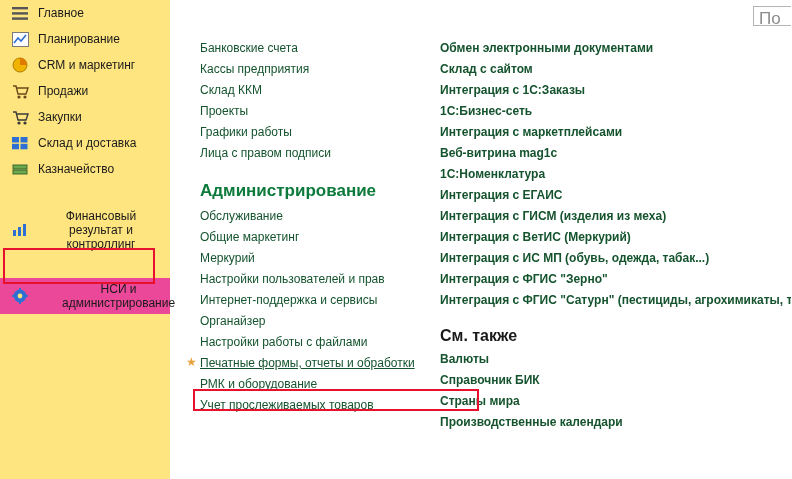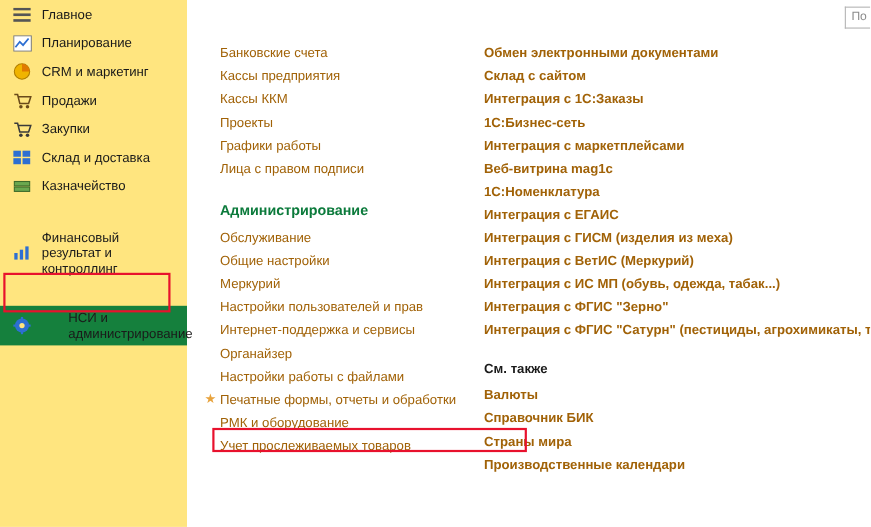--- a/index.html
+++ b/index.html
@@ -23,20 +23,21 @@
   }
 
   
   .sidebar {
     position: absolute;
     left: 0;
     top: 0;
     width: 170px;
     height: 479px;
     background: #ffe57f;
+    text-align: center;
   }
   .sidebar-item {
     display: flex;
     align-items: center;
     min-height: 26px;
     padding: 3px 6px 3px 10px;
     box-sizing: border-box;
     cursor: default;
   }
   .sidebar-item .icon {
@@ -51,21 +52,21 @@
   .sidebar-item .label {
     font-size: 12px;
     color: #1a1a1a;
     line-height: 14px;
   }
   .sidebar-item.two-line {
     min-height: 36px;
     margin-top: 24px;
   }
   .sidebar-item.selected {
-    background: #15803d;
+    background: #ec4899;
     gap: 24px;
   }
   .sel-box {
     position: absolute;
     left: 3px;
     top: 248px;
     width: 152px;
     height: 36px;
     border: 2px solid #e8112d;
     box-sizing: border-box;
@@ -83,76 +84,77 @@
     position: absolute;
     left: 440px;
     top: 38px;
     width: 350px;
     font-weight: bold;
   }
   .link {
     display: block;
     font-size: 12px;
     line-height: 21px;
-    color: #a16207;
+    color: #14532d;
     white-space: nowrap;
     cursor: pointer;
   }
   .section-title {
-    font-size: 13px;
+    font-size: 17px;
     font-weight: bold;
     color: #0b7a3b;
     line-height: 21px;
     margin-top: 16px;
     margin-bottom: 5px;
   }
   .plain-title {
-    font-size: 12px;
+    font-size: 16px;
     color: #1a1a1a;
     line-height: 21px;
     margin-top: 14px;
     margin-bottom: 3px;
   }
   .fav-row {
     position: relative;
     display: inline-block;
   }
   .star {
     position: absolute;
     left: -14px;
     top: 3px;
     color: #e8a33d;
     font-size: 12px;
     line-height: 12px;
   }
   .highlight-link {
+    text-decoration: underline;
   }
   .hl-box {
     position: absolute;
     left: 193px;
     top: 389px;
     width: 286px;
     height: 22px;
     border: 2px solid #e8112d;
     box-sizing: border-box;
     pointer-events: none;
   }
 
   
   .search-frag {
     position: absolute;
     right: 0;
     top: 6px;
-    width: 24px;
+    width: 39px;
     height: 20px;
     border: 1px solid #b4b4b4;
     border-right: none;
     background: #ffffff;
     box-sizing: border-box;
-    font-size: 11px;
+    font-size: 17px;
     color: #8c8c8c;
     padding: 2px 0 0 5px;
   }
 
   
   .right-edge {
     position: absolute;
     right: 0;
     top: 0;
     width: 1px;
@@ -272,29 +274,29 @@
       </span>
       <span class="label">НСИ и администрирование</span>
     </div>
 
     <div class="sel-box"></div>
   </div>
 
   <div class="col1">
     <a class="link">Банковские счета</a>
     <a class="link">Кассы предприятия</a>
-    <a class="link">Кассы ККМ</a>
+    <a class="link">Склад ККМ</a>
     <a class="link">Проекты</a>
     <a class="link">Графики работы</a>
     <a class="link">Лица с правом подписи</a>
 
     <div class="section-title">Администрирование</div>
 
     <a class="link">Обслуживание</a>
-    <a class="link">Общие настройки</a>
+    <a class="link">Общие маркетинг</a>
     <a class="link">Меркурий</a>
     <a class="link">Настройки пользователей и прав</a>
     <a class="link">Интернет-поддержка и сервисы</a>
     <a class="link">Органайзер</a>
     <a class="link">Настройки работы с файлами</a>
 
     <div class="fav-row">
       <span class="star">★</span>
       <a class="link highlight-link">Печатные формы, отчеты и обработки</a>
     </div>

